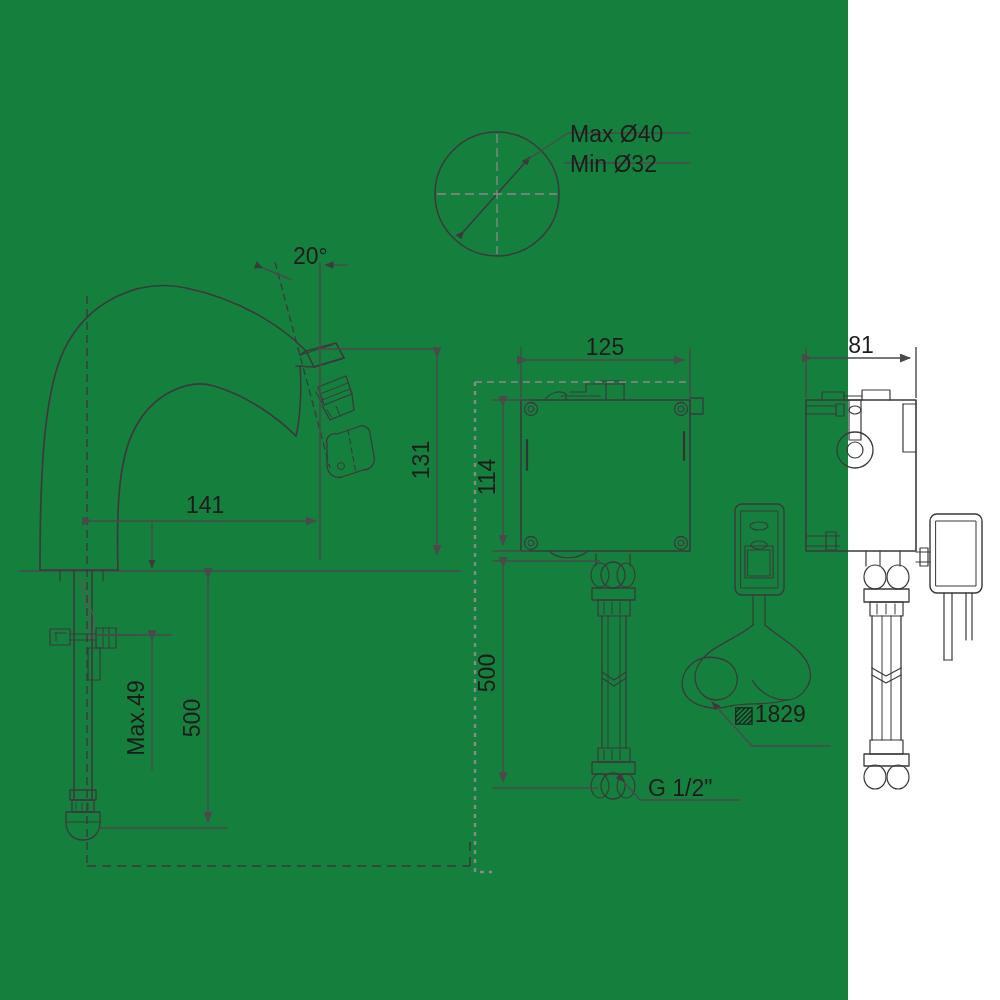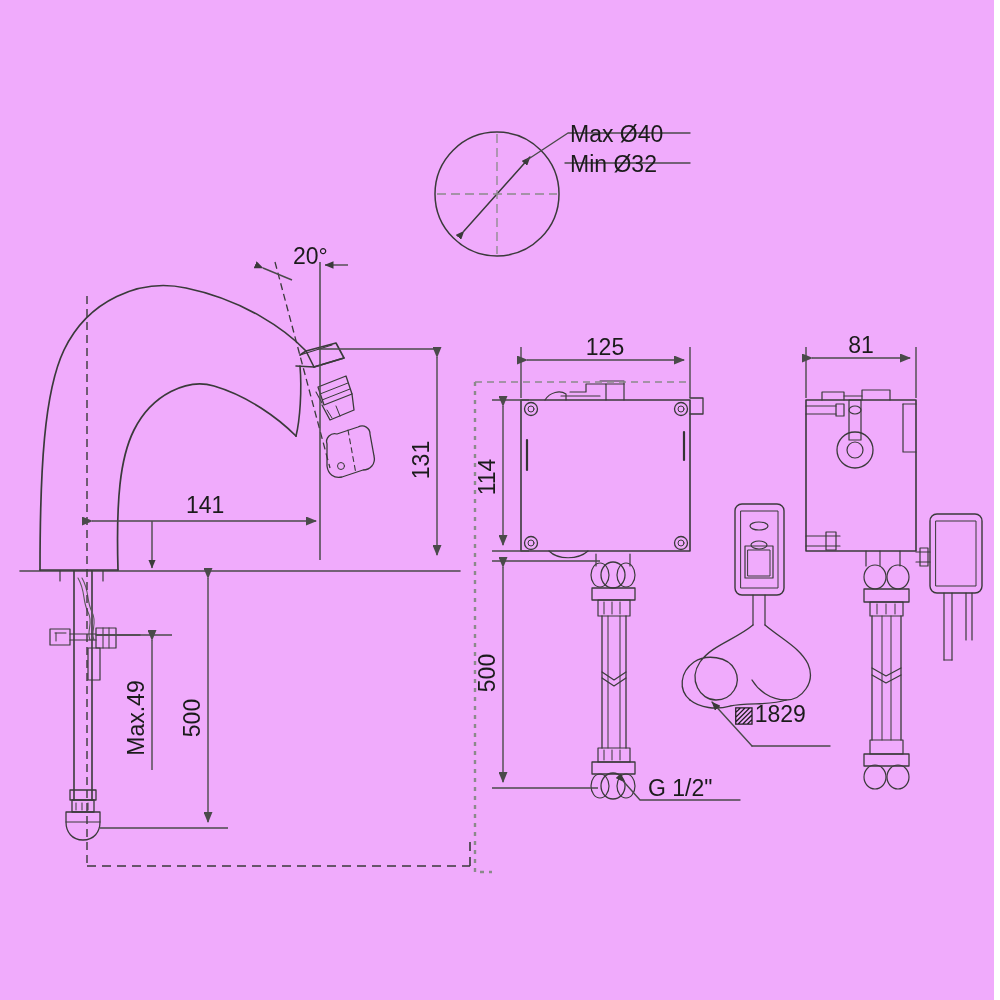--- a/index.html
+++ b/index.html
@@ -1,18 +1,18 @@
 <!DOCTYPE html>
 <html><head>
 <meta charset="utf-8">
 <style>
   html,body{margin:0;padding:0;background:#ffffff;}
   body{width:1000px;height:1000px;overflow:hidden;
        font-family:"Liberation Sans", sans-serif;}
-  #stage{position:relative;width:994px;height:1000px;background:#f0abfc;}
+  #stage{position:relative;width:848px;height:1000px;background:#15803d;}
   svg#dwg{position:absolute;top:0;left:0;width:1000px;height:1000px;display:block;}
   .txt{font-family:"Liberation Sans", sans-serif;font-size:23px;fill:#1b1b1b;}
 </style>
 </head>
 <body>
 
 <div id="stage">
 <svg id="dwg" viewBox="0 0 1000 1000">
   <defs>
     <marker id="ah" markerWidth="11" markerHeight="9" refX="10" refY="4.5" orient="auto" markerUnits="userSpaceOnUse">

